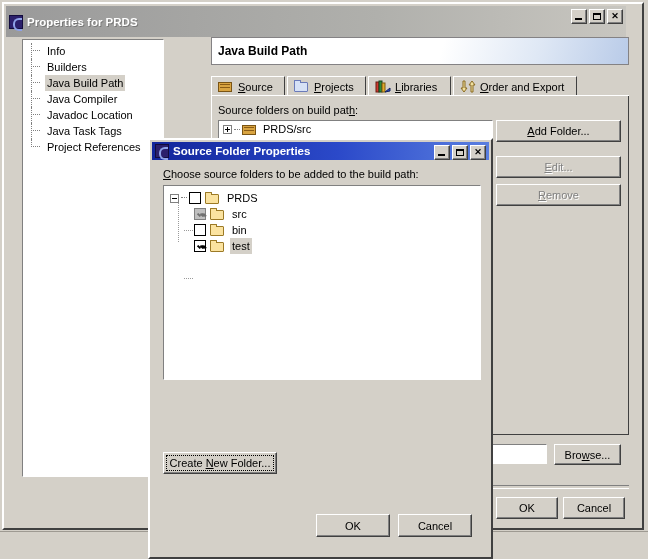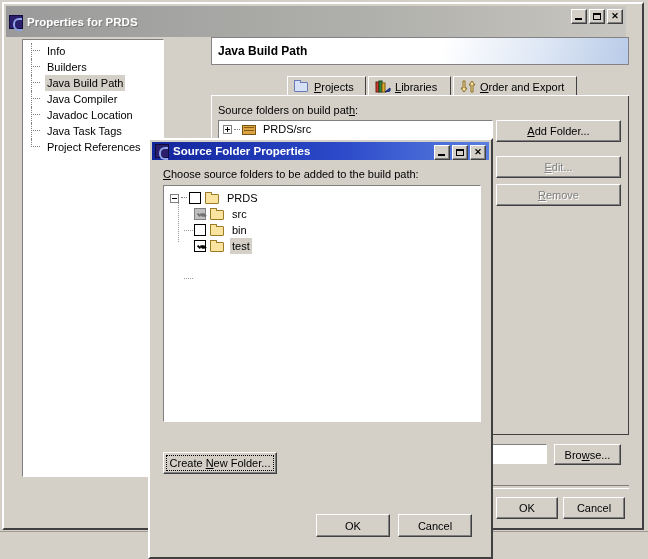--- a/index.html
+++ b/index.html
@@ -189,21 +189,21 @@
     box-sizing:border-box;
   }
   #dlg-titlebar{
     position:absolute;left:2px;top:2px;right:2px;height:18px;
     background:linear-gradient(to right,#12259b 0%,#2b49c9 55%,#5a7fe0 100%);
     display:flex;align-items:center;
   }
   #dlg-title-text{color:#ffffff;font-weight:bold;font-size:11.5px;margin-left:4px;}
   #dlg-prompt{position:absolute;left:13px;top:28px;font-size:11px;}
   #dlg-tree{
-    position:absolute;left:13px;top:45px;width:318px;height:237px;
+    position:absolute;left:13px;top:45px;width:318px;height:195px;
     background:#ffffff;
     border-top:1px solid #808080;border-left:1px solid #808080;
     border-right:1px solid #ffffff;border-bottom:1px solid #ffffff;
     box-sizing:border-box;overflow:hidden;
   }
   .trow{position:relative;height:16px;line-height:16px;display:flex;align-items:center;font-size:11px;white-space:nowrap;}
   .cbox{
     width:12px;height:12px;box-sizing:border-box;flex:0 0 auto;position:relative;
     border:1px solid #000;background:#ffffff;cursor:default;
   }
@@ -295,20 +295,24 @@
     </div>
   </div>
 
   <div id="page-header">
     <div id="page-title">Java Build Path</div>
   </div>
 
   <div id="tabpanel"></div>
 
   <div id="tabstrip">
+    <div class="tab active" style="left:0px;width:74px;">
+      <span class="tico pkgfolder"></span>
+      <span><span class="u">S</span>ource</span>
+    </div>
     <div class="tab" style="left:76px;width:79px;">
       <span class="tico folder" style="filter:hue-rotate(185deg) saturate(.7);"></span>
       <span><span class="u">P</span>rojects</span>
     </div>
     <div class="tab" style="left:157px;width:83px;">
       <span class="tico">
         <svg width="16" height="13" viewBox="0 0 16 13">
           <rect x="1" y="2" width="3" height="10" fill="#cf3b2e" stroke="#6b1a13"></rect>
           <rect x="4" y="1" width="3" height="11" fill="#2a8a3e" stroke="#14431f"></rect>
           <rect x="7" y="3" width="3" height="9" fill="#e0a92b" stroke="#7a5a12"></rect>

